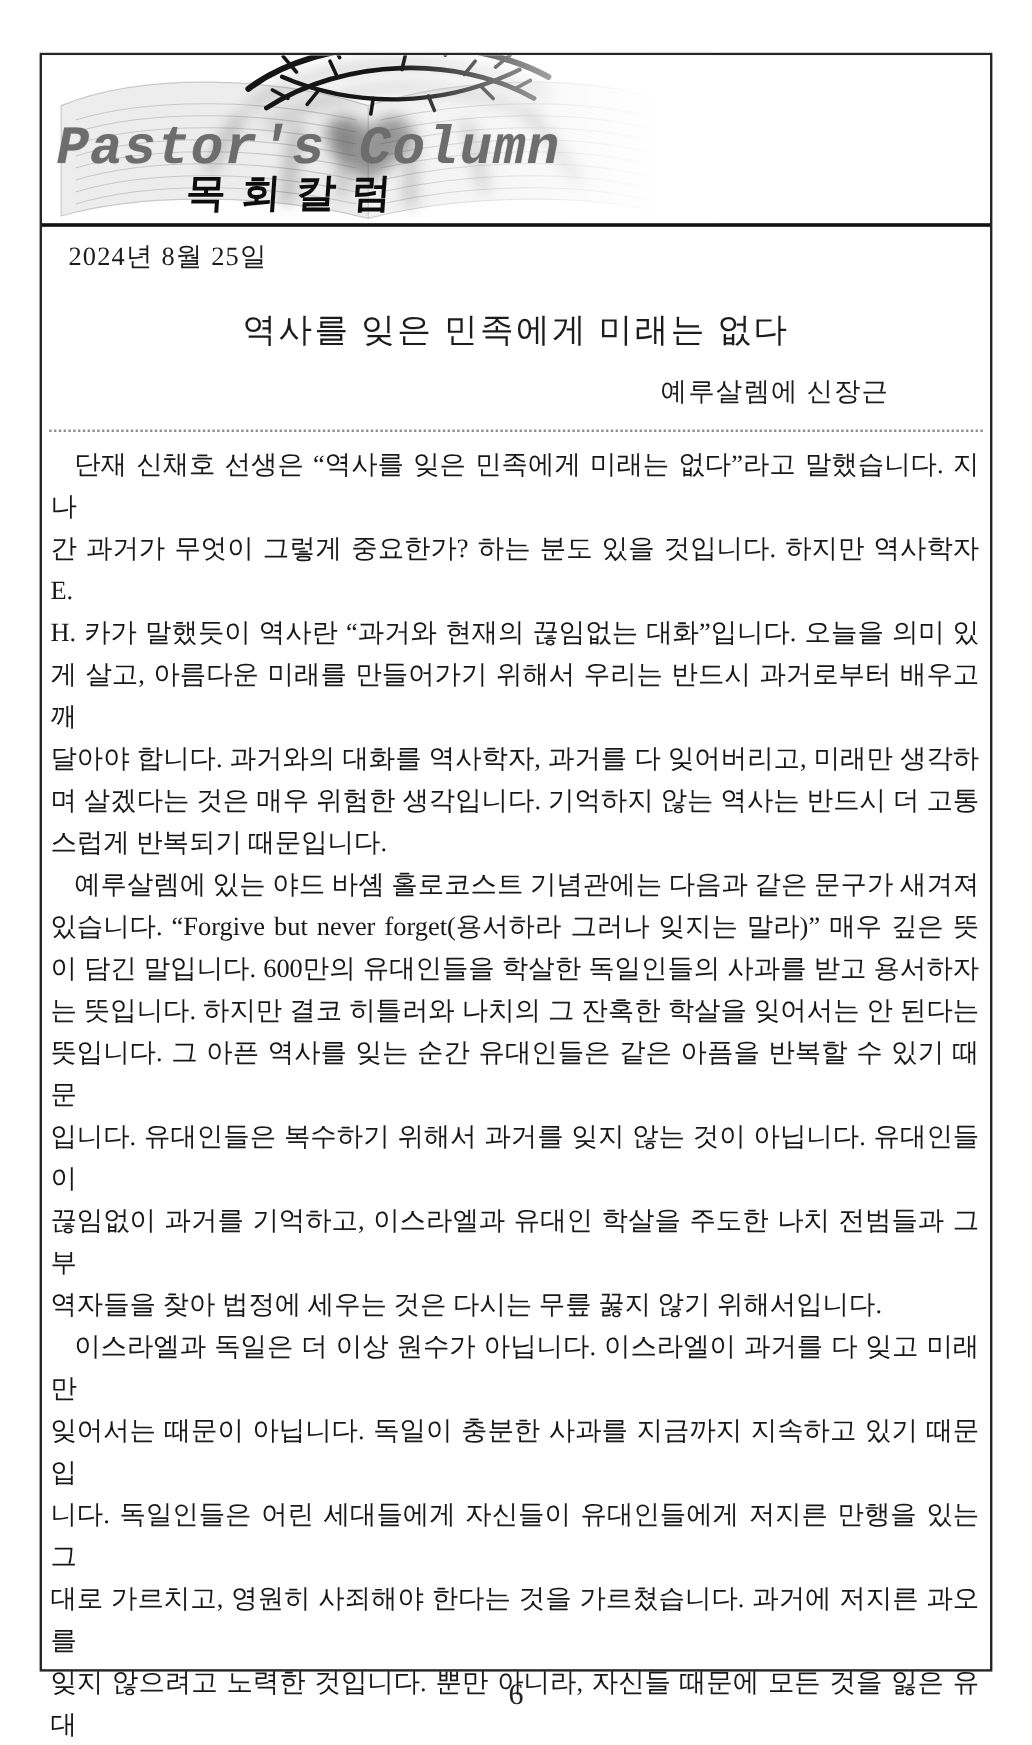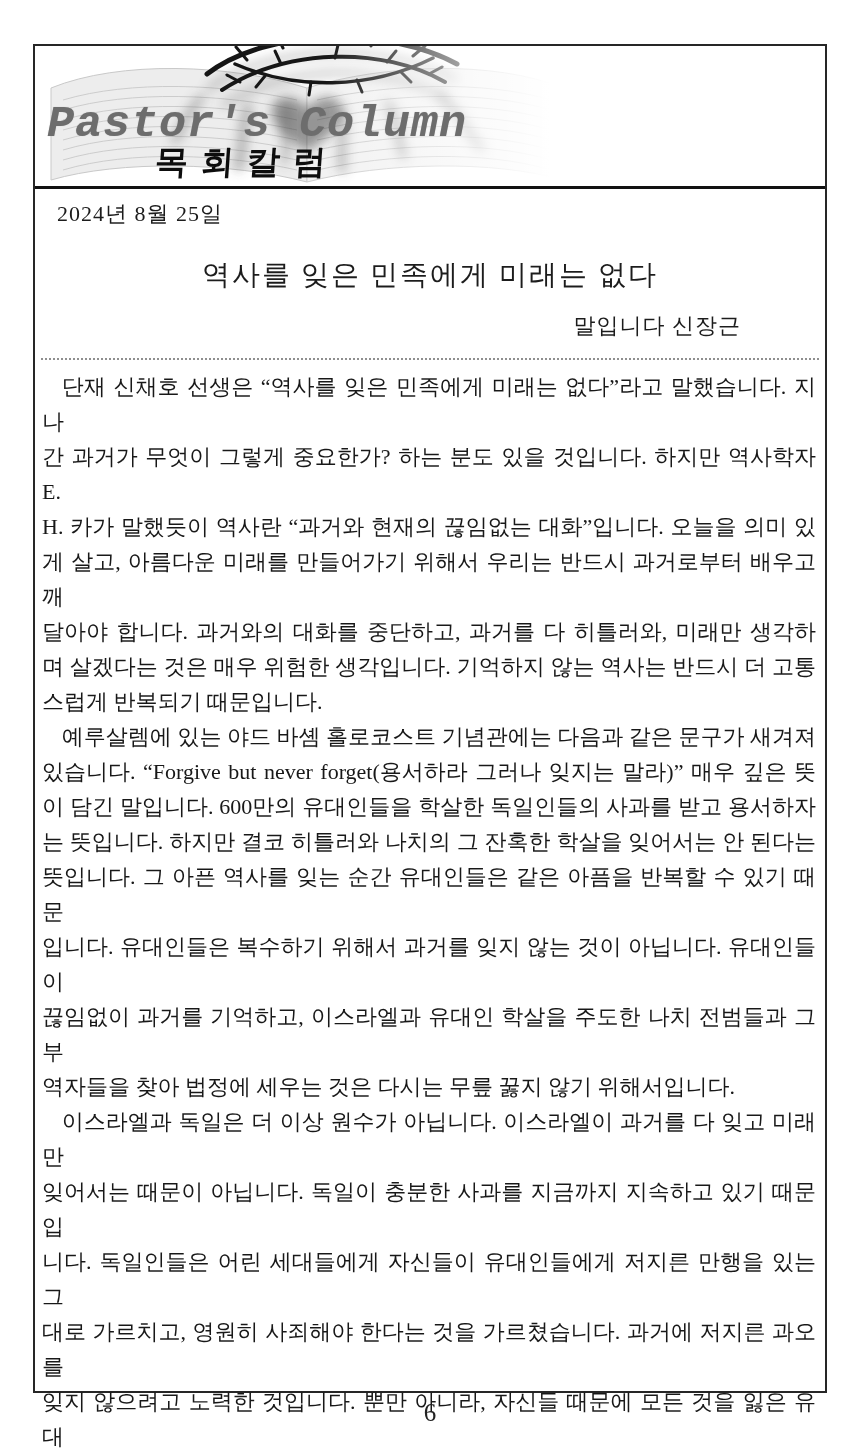--- a/index.html
+++ b/index.html
@@ -124,28 +124,28 @@
         </g>
       </svg>
     </div>
     <div class="title-en">Pastor's Column</div>
     <div class="title-ko">목회칼럼</div>
   </div>
 
   <div class="article">
     <div class="date">2024년 8월 25일</div>
     <div class="article-title">역사를 잊은 민족에게 미래는 없다</div>
-    <div class="author">말입니다 신장근</div>
+    <div class="author">예루살렘에 신장근</div>
     <div class="dotted-rule"></div>
     <div class="body-text">
         <div class="line first">단재 신채호 선생은 “역사를 잊은 민족에게 미래는 없다”라고 말했습니다. 지나</div>
         <div class="line">간 과거가 무엇이 그렇게 중요한가? 하는 분도 있을 것입니다. 하지만 역사학자 E.</div>
         <div class="line">H. 카가 말했듯이 역사란 “과거와 현재의 끊임없는 대화”입니다. 오늘을 의미 있</div>
         <div class="line">게 살고, 아름다운 미래를 만들어가기 위해서 우리는 반드시 과거로부터 배우고 깨</div>
-        <div class="line">달아야 합니다. 과거와의 대화를 중단하고, 과거를 다 히틀러와, 미래만 생각하</div>
+        <div class="line">달아야 합니다. 과거와의 대화를 역사학자, 과거를 다 잊어버리고, 미래만 생각하</div>
         <div class="line">며 살겠다는 것은 매우 위험한 생각입니다. 기억하지 않는 역사는 반드시 더 고통</div>
         <div class="line last">스럽게 반복되기 때문입니다.</div>
         <div class="line first">예루살렘에 있는 야드 바솀 홀로코스트 기념관에는 다음과 같은 문구가 새겨져</div>
         <div class="line">있습니다. “Forgive but never forget(용서하라 그러나 잊지는 말라)” 매우 깊은 뜻</div>
         <div class="line">이 담긴 말입니다. 600만의 유대인들을 학살한 독일인들의 사과를 받고 용서하자</div>
         <div class="line">는 뜻입니다. 하지만 결코 히틀러와 나치의 그 잔혹한 학살을 잊어서는 안 된다는</div>
         <div class="line">뜻입니다. 그 아픈 역사를 잊는 순간 유대인들은 같은 아픔을 반복할 수 있기 때문</div>
         <div class="line">입니다. 유대인들은 복수하기 위해서 과거를 잊지 않는 것이 아닙니다. 유대인들이</div>
         <div class="line">끊임없이 과거를 기억하고, 이스라엘과 유대인 학살을 주도한 나치 전범들과 그 부</div>
         <div class="line last">역자들을 찾아 법정에 세우는 것은 다시는 무릎 꿇지 않기 위해서입니다.</div>

